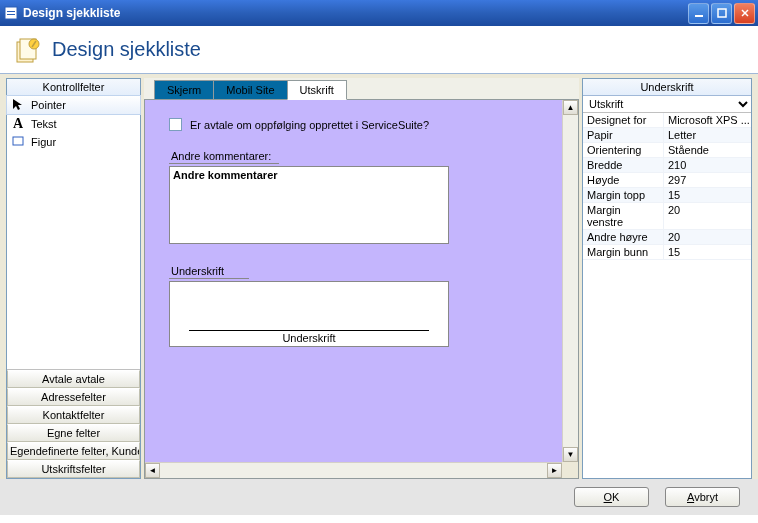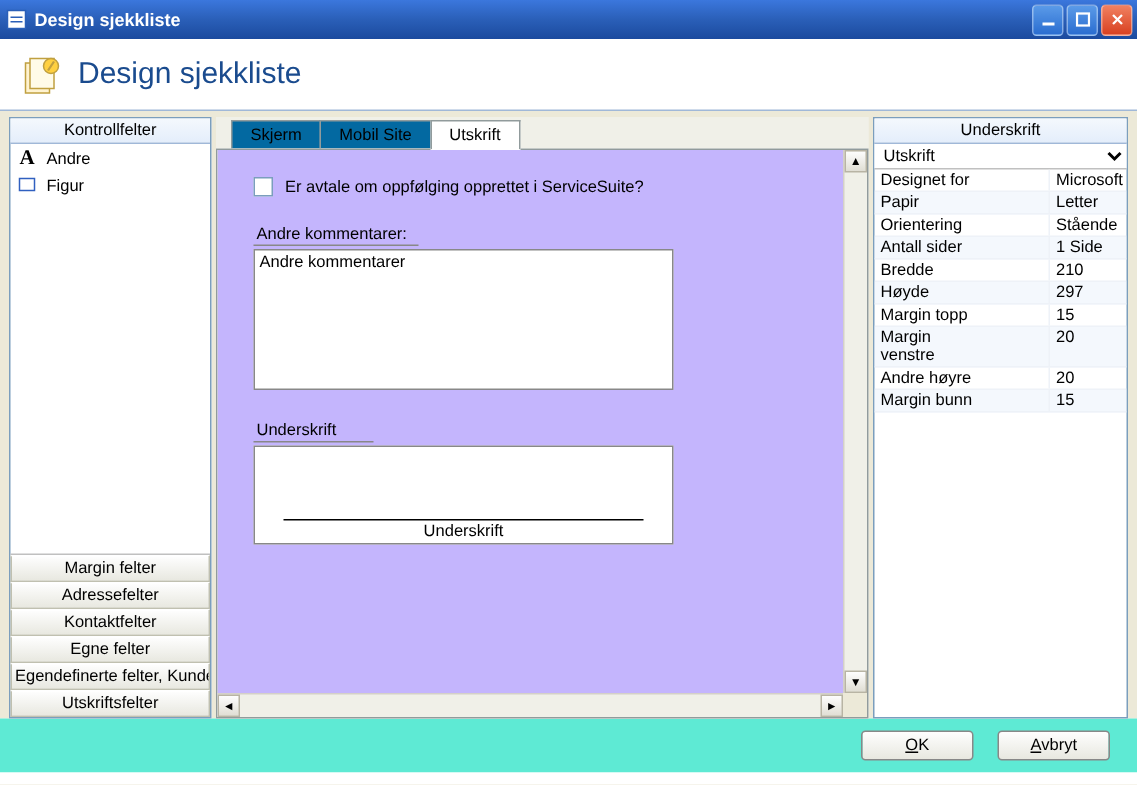--- a/index.html
+++ b/index.html
@@ -47,37 +47,37 @@
 .scroll-v .scroll-btn:first-child { top: 0; }
 .scroll-v .scroll-btn:last-child { bottom: 0; }
 .scroll-h .scroll-btn:first-child { left: 0; }
 .scroll-h .scroll-btn:last-child { right: 0; }
 
 
 .form-row { display: flex; align-items: center; margin-bottom: 18px; }
 .checkbox { width: 13px; height: 13px; border: 1px solid #7b9ebd; margin-right: 8px; background: #fff; }
 .field-label { border-bottom: 1px solid #888; padding: 1px 2px; margin-bottom: 2px; display: inline-block; min-width: 110px; }
 .field-box { border: 1px solid #888; background: #fff; width: 280px; padding: 2px 3px; }
-.field-box.tall { height: 94px; }
+.field-box.tall { height: 78px; font-weight: bold; }
 .field-box.sig { height: 66px; display: flex; align-items: flex-end; justify-content: center; padding-bottom: 2px; }
 .sig-line-wrap { border-top: 1px solid #000; width: 240px; text-align: center; padding-top: 1px; }
 .group { margin-bottom: 20px; }
 
 
 .right-panel { width: 170px; }
 .prop-select-row { border-bottom: 1px solid #c0c0c0; }
 .prop-select { width: 100%; border: none; background: #fff; font-family: inherit; font-size: 11px; padding: 1px 2px; }
 .prop-grid { flex: 1; overflow: auto; }
-.prop-row { display: flex; border-bottom: 1px solid #eef2f8; gap: 36px; }
+.prop-row { display: flex; border-bottom: 1px solid #eef2f8; }
 .prop-row:nth-child(even) { background: #f4f8fd; }
 .prop-key { width: 80px; padding: 1px 4px; }
 .prop-val { flex: 1; padding: 1px 4px; border-left: 1px solid #eef2f8; white-space: nowrap; overflow: hidden; }
 
 
-.footer { height: 36px; background: #5eead4; display: flex; justify-content: flex-end; align-items: center; padding: 0 18px; gap: 16px; }
+.footer { height: 36px; background: #e5e5e5; display: flex; justify-content: flex-end; align-items: center; padding: 0 18px; gap: 16px; }
 .footer-btn { min-width: 75px; padding: 3px 12px; background: linear-gradient(to bottom, #fefefe, #e8e8e0); border: 1px solid #888; border-radius: 3px; font-family: inherit; font-size: 11px; cursor: default; }
 .footer-btn u { text-decoration: underline; }
 </style>
 </head>
 <body>
 
 <div class="titlebar">
   <span class="titlebar-icon">
     <svg viewBox="0 0 16 16">
         <rect x="2" y="2" width="12" height="12" fill="#fff" stroke="#2a5fb8"></rect>
@@ -116,35 +116,43 @@
       </svg>
   </span>
   <span class="header-title">Design sjekkliste</span>
 </div>
 
 <div class="main">
 
   <div class="panel left-panel">
     <div class="panel-header">Kontrollfelter</div>
     <div class="tool-list">
+      <div class="tool-item selected">
+        <span class="tool-icon">
+            <svg width="12" height="14">
+              <path d="M1 1 L1 11 L4 8 L6 12 L8 11 L6 7 L10 7 Z" fill="#000"></path>
+            </svg>
+          </span>
+        <span>Pointer</span>
+      </div>
       <div class="tool-item">
         <span class="tool-icon" style="font-family:'Times New Roman',serif;font-size:14px;">A</span>
-        <span>Andre</span>
+        <span>Tekst</span>
       </div>
       <div class="tool-item">
         <span class="tool-icon">
             <svg width="12" height="12">
               <rect x="1" y="1" width="10" height="8" fill="none" stroke="#3060c0"></rect>
             </svg>
           </span>
         <span>Figur</span>
       </div>
     </div>
     <div class="left-buttons">
-      <button class="left-btn">Margin felter</button>
+      <button class="left-btn">Avtale avtale</button>
       <button class="left-btn">Adressefelter</button>
       <button class="left-btn">Kontaktfelter</button>
       <button class="left-btn">Egne felter</button>
       <button class="left-btn" style="text-align:left;padding-left:2px;white-space:nowrap;overflow:hidden;">Egendefinerte felter, Kunde</button>
       <button class="left-btn">Utskriftsfelter</button>
     </div>
   </div>
 
   <div class="center-panel" style="display:flex;flex-direction:column;">
     <div class="tabs">
@@ -195,24 +203,20 @@
         </div>
       <div class="prop-row">
           <div class="prop-key">Papir</div>
           <div class="prop-val">Letter</div>
         </div>
       <div class="prop-row">
           <div class="prop-key">Orientering</div>
           <div class="prop-val">Stående</div>
         </div>
       <div class="prop-row">
-          <div class="prop-key">Antall sider</div>
-          <div class="prop-val">1 Side</div>
-        </div>
-      <div class="prop-row">
           <div class="prop-key">Bredde</div>
           <div class="prop-val">210</div>
         </div>
       <div class="prop-row">
           <div class="prop-key">Høyde</div>
           <div class="prop-val">297</div>
         </div>
       <div class="prop-row">
           <div class="prop-key">Margin topp</div>
           <div class="prop-val">15</div>

